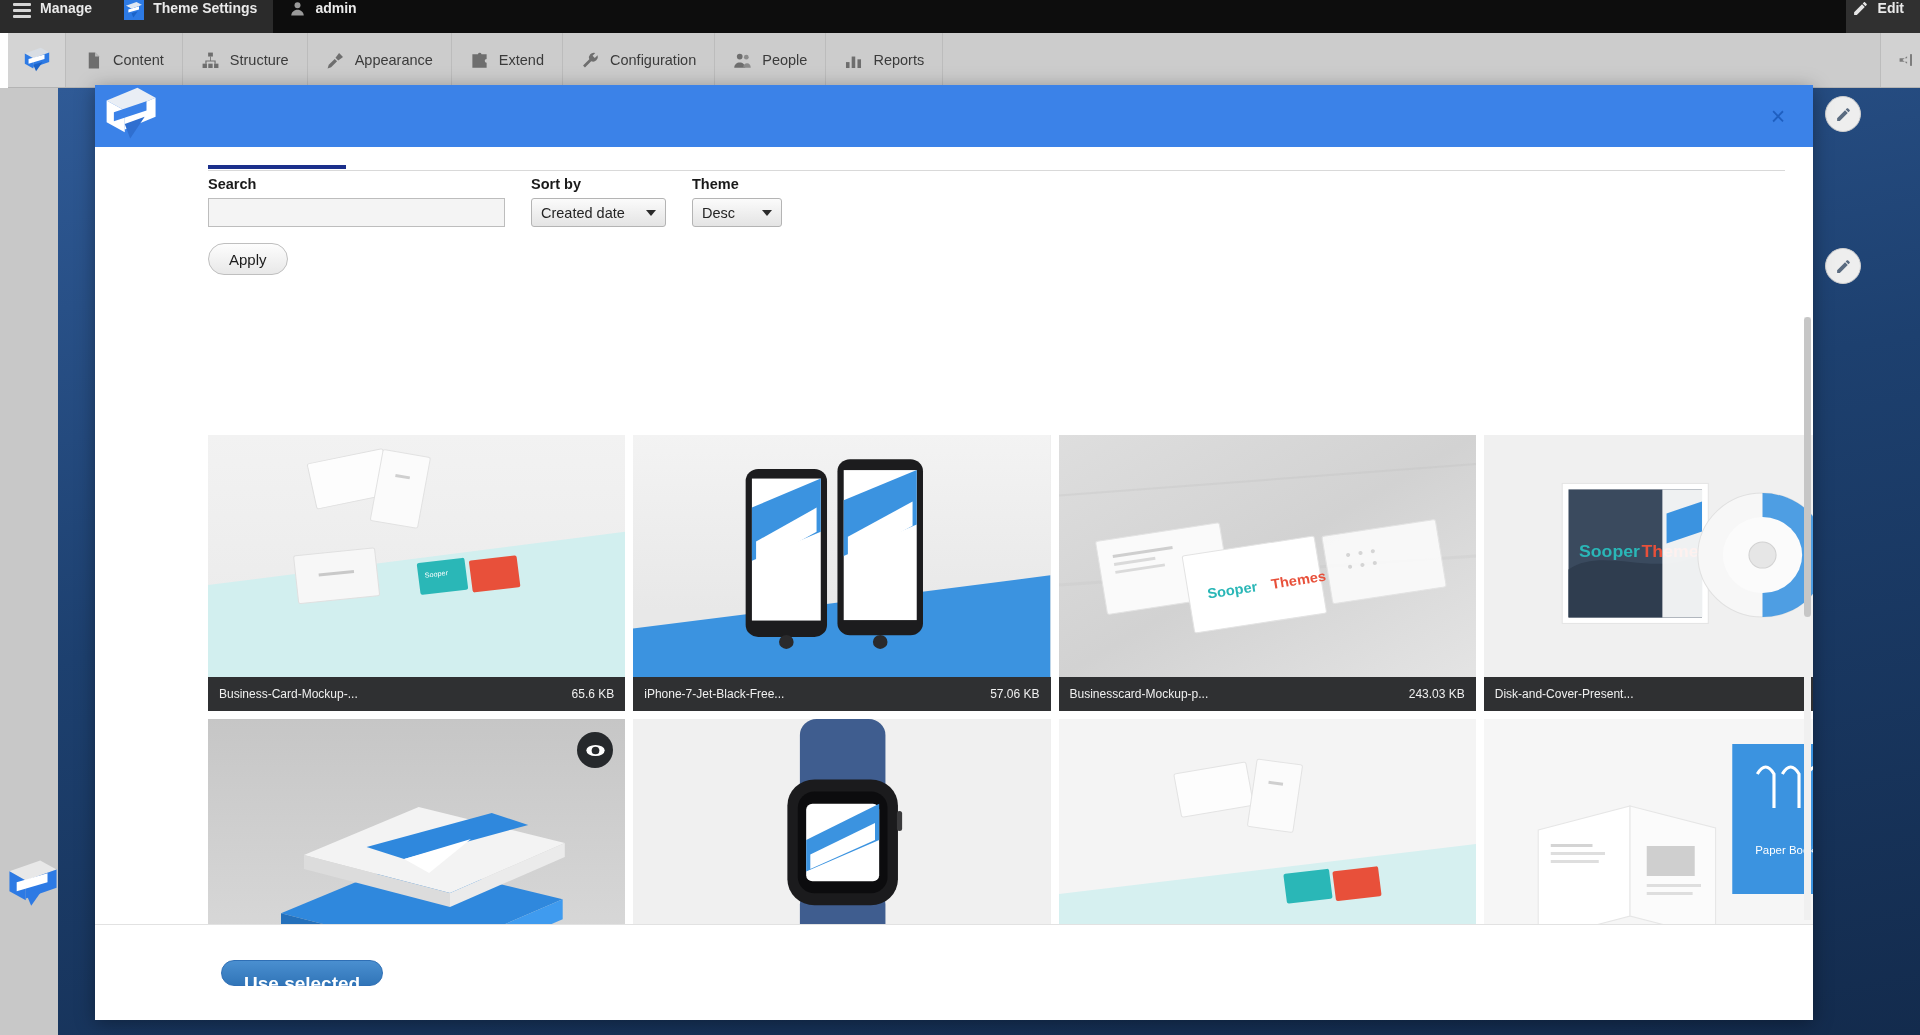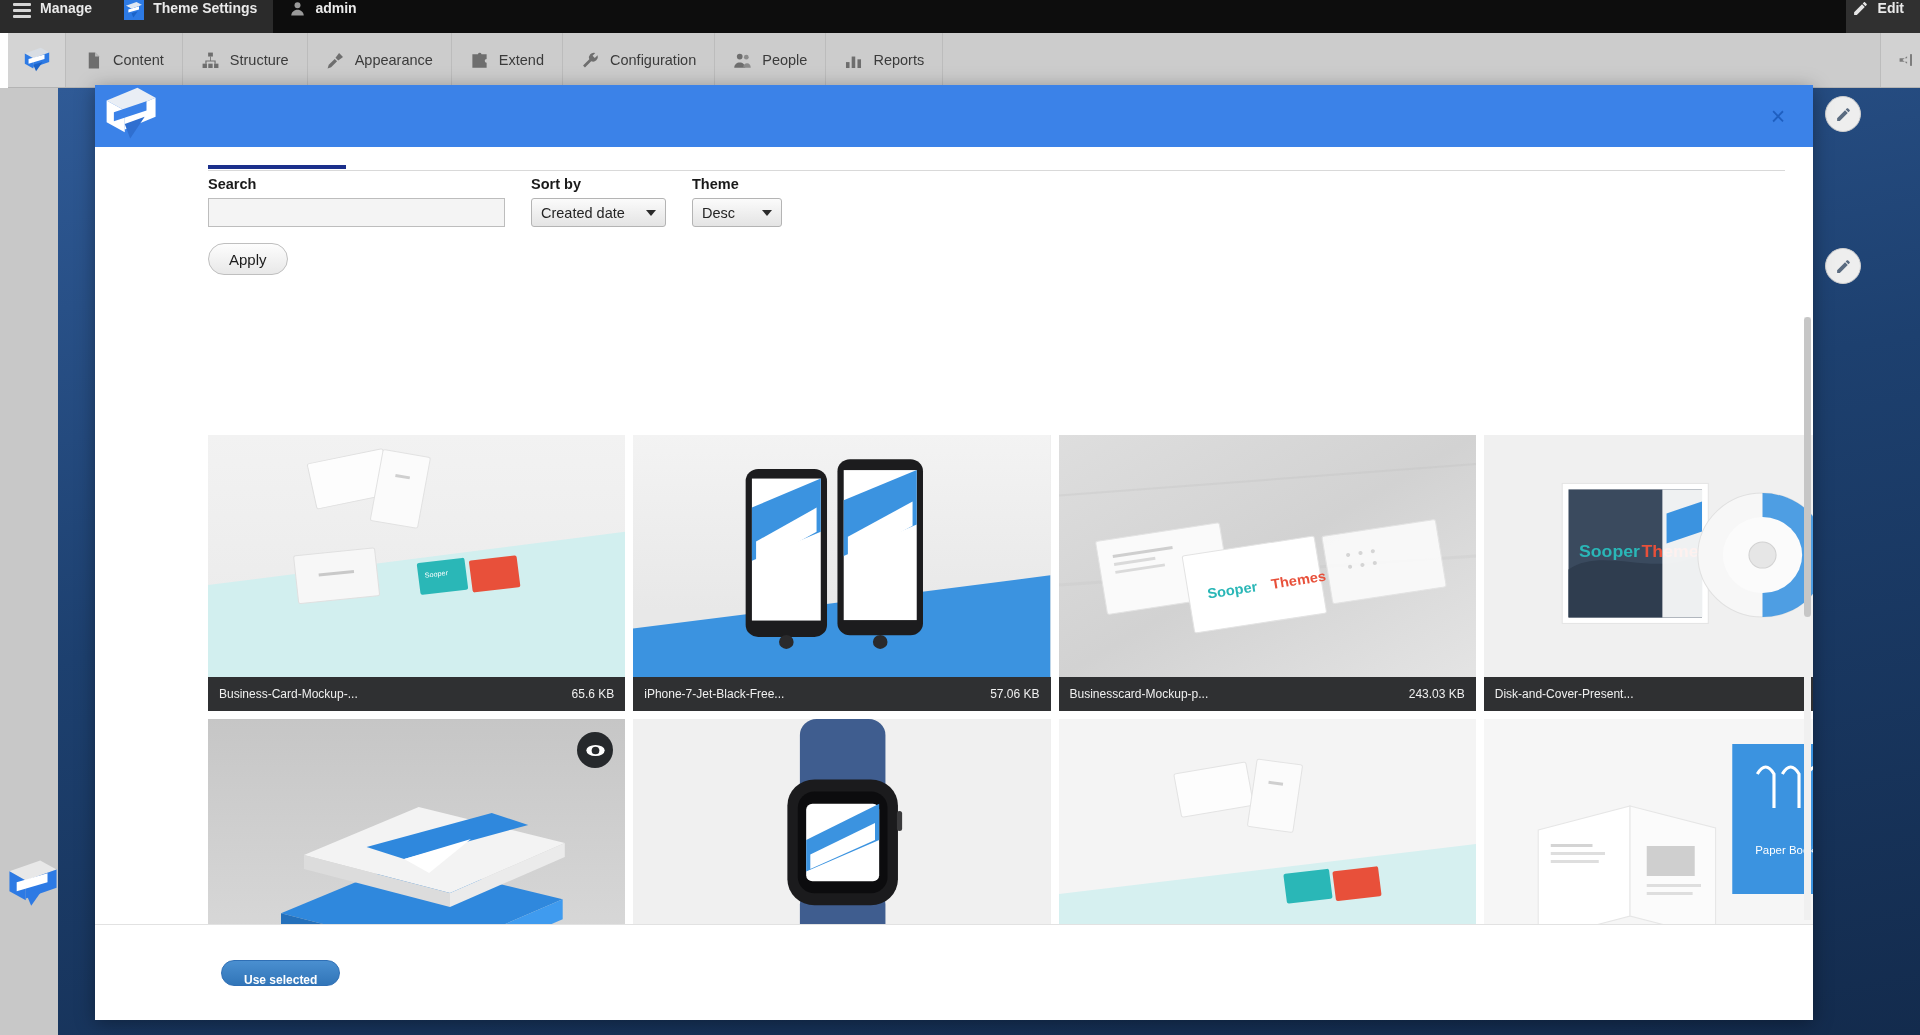--- a/index.html
+++ b/index.html
@@ -267,21 +267,21 @@
     display: flex; align-items: center;
     padding-left: 126px;
   }
   .btn-use {
     height: 18px;
     padding: 12px 22px;
     border-radius: 17px;
     border: 1px solid #2f6fb5;
     background: linear-gradient(#4a8fd0, #3175b8);
     color: #ffffff;
-    font-size: 12px; font-weight: bold;
+    font-size: 19px; font-weight: bold;
     font-family: "Liberation Sans", sans-serif;
     cursor: pointer;
   }
 
   
   .scroll-track {
     position: absolute;
     right: 2px; top: 170px; width: 7px; bottom: 100px;
     background: #f0f0f0;
   }

